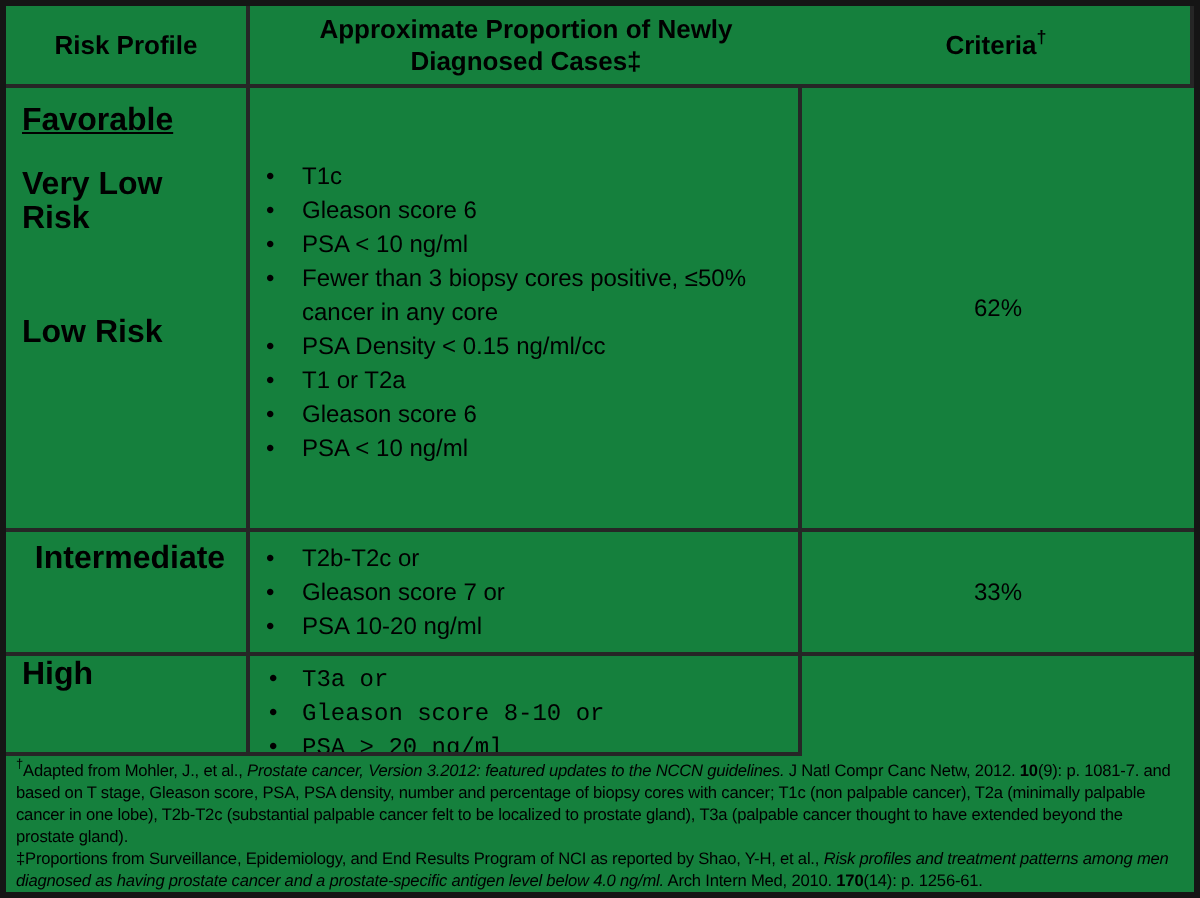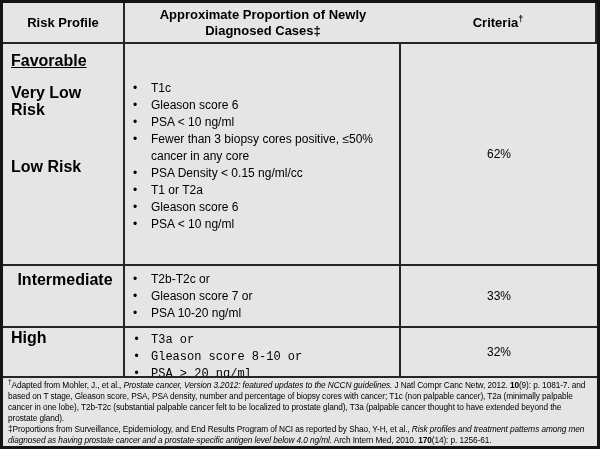--- a/index.html
+++ b/index.html
@@ -2,21 +2,21 @@
 <html><head>
 <meta charset="utf-8">
 <style>
   * { box-sizing: border-box; }
   html, body { margin: 0; padding: 0; background: #ffffff; }
   body { font-family: "Liberation Sans", sans-serif; color: #000; width: 600px; }
 
   .frame {
     width: 600px; height: 449px;
     border: 3px solid #151515;
-    background: #e5e5e5;
+    background: #15803d;
     display: grid;
     grid-template-columns: 122px 276px 1fr;
     grid-template-rows: 41px 222px 62px 50px 1fr;
   }
   .cell { border-right: 2px solid #262626; border-bottom: 2px solid #262626; overflow: hidden; }
   .last-col { border-right: none; }
 
   
   .hcell {
     display: flex; align-items: center; justify-content: center;
@@ -116,22 +116,19 @@
   <div class="cell label-cell label-high">
     <div>High</div>
   </div>
   <div class="cell criteria-cell crit-high">
     <ul class="bullets">
       <li>T3a or</li>
       <li>Gleason score 8-10 or</li>
       <li>PSA &gt; 20 ng/ml</li>
     </ul>
   </div>
-  <div class="cell prop-cell last-col">
-    <span>32%</span>
-  </div>
 
   <div class="cell footnote-cell">
     <p class="fn"><span class="sup-mark">†</span><span>Adapted  from Mohler, J., et al., </span><span class="it">Prostate cancer, Version 3.2012: featured updates to the NCCN guidelines.</span><span> J Natl Compr Canc Netw, 2012. </span><span class="bd">10</span><span>(9): p. 1081-7.  and based on T stage, Gleason score, PSA, PSA density, number and percentage of biopsy cores with cancer; T1c (non palpable cancer), T2a (minimally palpable cancer in one lobe), T2b-T2c (substantial palpable cancer felt to be localized to prostate gland), T3a (palpable cancer thought to have extended beyond the prostate gland).</span></p>
     <p class="fn"><span>‡</span><span>Proportions from Surveillance, Epidemiology, and End Results Program of NCI as reported by Shao, Y-H, et al., </span><span class="it">Risk profiles and treatment patterns among men diagnosed as having prostate cancer and a prostate-specific antigen level below 4.0 ng/ml.</span><span> Arch Intern Med, 2010. </span><span class="bd">170</span><span>(14): p. 1256-61.</span></p>
   </div>
 
 </div>
 
 </body></html>

